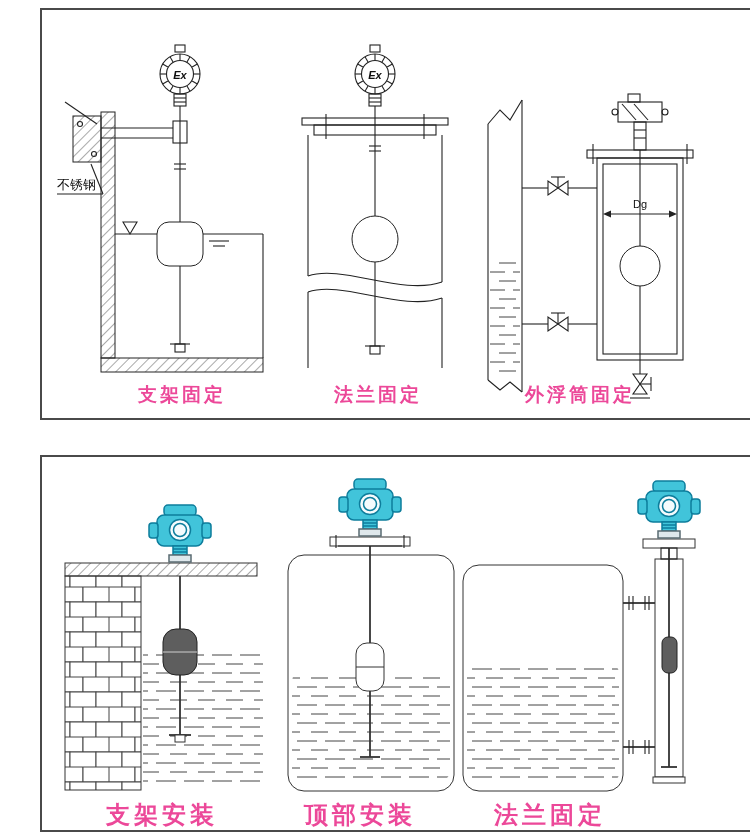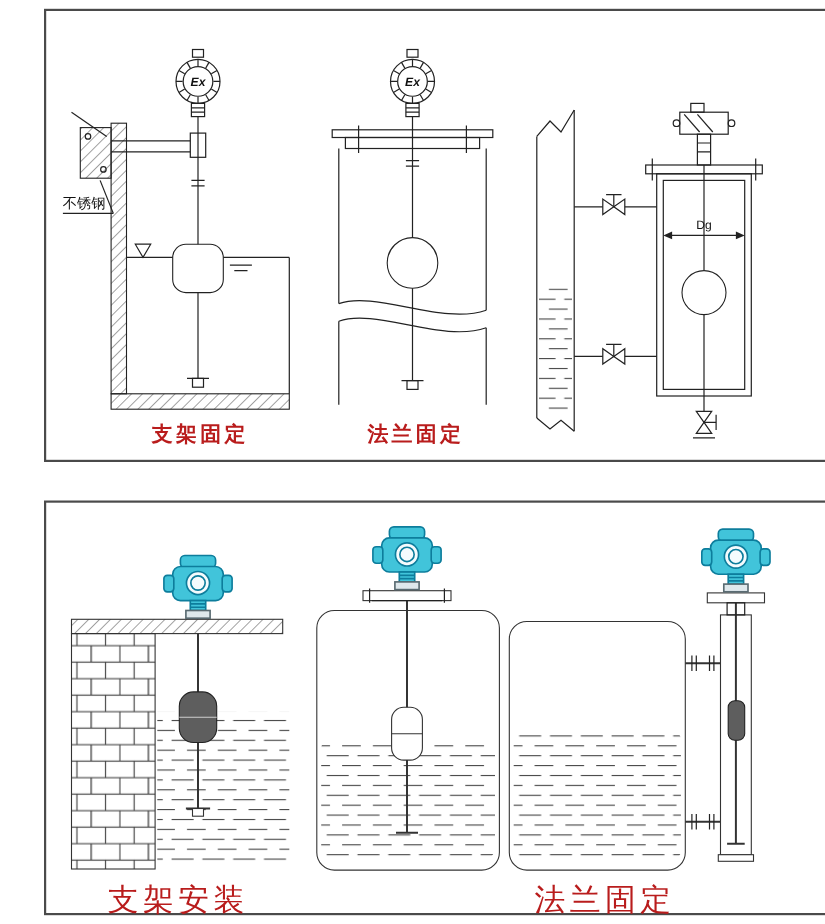--- a/index.html
+++ b/index.html
@@ -1,23 +1,23 @@
 <!DOCTYPE html>
 <html><head>
 <meta charset="utf-8">
 <style>
   html,body{margin:0;padding:0;background:#fff;}
   body{width:750px;height:840px;position:relative;font-family:"Liberation Sans",sans-serif;}
   .panel{position:absolute;background:#fff;border:2px solid #4a4a4a;padding-left:44px;}
   .top-panel{left:40px;top:8px;width:666px;height:408px;}
   .bottom-panel{left:40px;top:455px;width:666px;height:373px;}
   .diagram{position:absolute;}
-  .caption{position:absolute;text-align:center;color:#b91c1c;white-space:nowrap;}
+  .caption{position:absolute;text-align:center;color:#ec4899;white-space:nowrap;}
   .top-caption{font-size:19px;font-weight:bold;letter-spacing:3px;}
-  .bottom-caption{font-size:28px;font-weight:normal;letter-spacing:4px;}
+  .bottom-caption{font-size:24px;font-weight:bold;letter-spacing:4px;}
   svg .ln{stroke:#222;stroke-width:1.1;fill:none;}
   svg .ln2{stroke:#333;stroke-width:1.8;fill:none;}
   svg text{font-family:"Liberation Sans",sans-serif;fill:#111;}
 </style>
 </head>
 <body>
 
 <svg width="0" height="0" style="position:absolute" aria-hidden="true">
 <defs>
   <pattern id="hatch" width="7" height="7" patternUnits="userSpaceOnUse" patternTransform="rotate(45)">
@@ -163,20 +163,21 @@
     <polygon points="207,190 199,186.5 199,193.5" fill="#222"></polygon>
     <line x1="170" y1="126" x2="170" y2="222" class="ln"></line>
     <circle cx="170" cy="242" r="20" fill="#fff" stroke="#222"></circle>
     <line x1="170" y1="262" x2="170" y2="350" class="ln"></line>
     <use href="#valve" transform="translate(170,360) rotate(90)"></use>
     <line x1="160" y1="374" x2="180" y2="374" class="ln"></line>
   </svg>
 
   <div class="caption top-caption" style="left:75px;top:372px;width:130px">支架固定</div>
   <div class="caption top-caption" style="left:271px;top:372px;width:130px">法兰固定</div>
+  <div class="caption top-caption" style="left:458px;top:372px;width:160px">外浮筒固定</div>
 </div>
 
 <div class="panel bottom-panel">
 
   <svg class="diagram" style="left:15px;top:40px" width="215" height="300" viewBox="0 0 215 300">
     <rect x="86" y="150" width="120" height="142" fill="url(#water)"></rect>
     <rect x="8" y="79" width="76" height="214" fill="url(#brick)" stroke="#333"></rect>
     <rect x="8" y="66" width="192" height="13" fill="url(#hatch)" stroke="#333"></rect>
     <line x1="123" y1="79" x2="123" y2="238" class="ln2"></line>
     <rect x="106" y="132" width="34" height="46" rx="13" fill="#5e5e5e" stroke="#222"></rect>
@@ -217,14 +218,15 @@
     <rect x="196" y="302" width="32" height="6" fill="#fff" stroke="#333"></rect>
     <line x1="212" y1="73" x2="212" y2="292" class="ln2"></line>
     <rect x="186" y="64" width="52" height="9" fill="#fff" stroke="#333"></rect>
     <rect x="204" y="73" width="16" height="11" class="ln"></rect>
     <rect x="205" y="162" width="15" height="36" rx="6" fill="#5e5e5e" stroke="#222"></rect>
     <line x1="204" y1="292" x2="220" y2="292" class="ln2"></line>
     <use href="#transmitter" x="212" y="6"></use>
   </svg>
 
   <div class="caption bottom-caption" style="left:45px;top:342px;width:150px">支架安装</div>
+  <div class="caption bottom-caption" style="left:243px;top:342px;width:150px">顶部安装</div>
   <div class="caption bottom-caption" style="left:433px;top:342px;width:150px">法兰固定</div>
 </div>
 
 </body></html>

